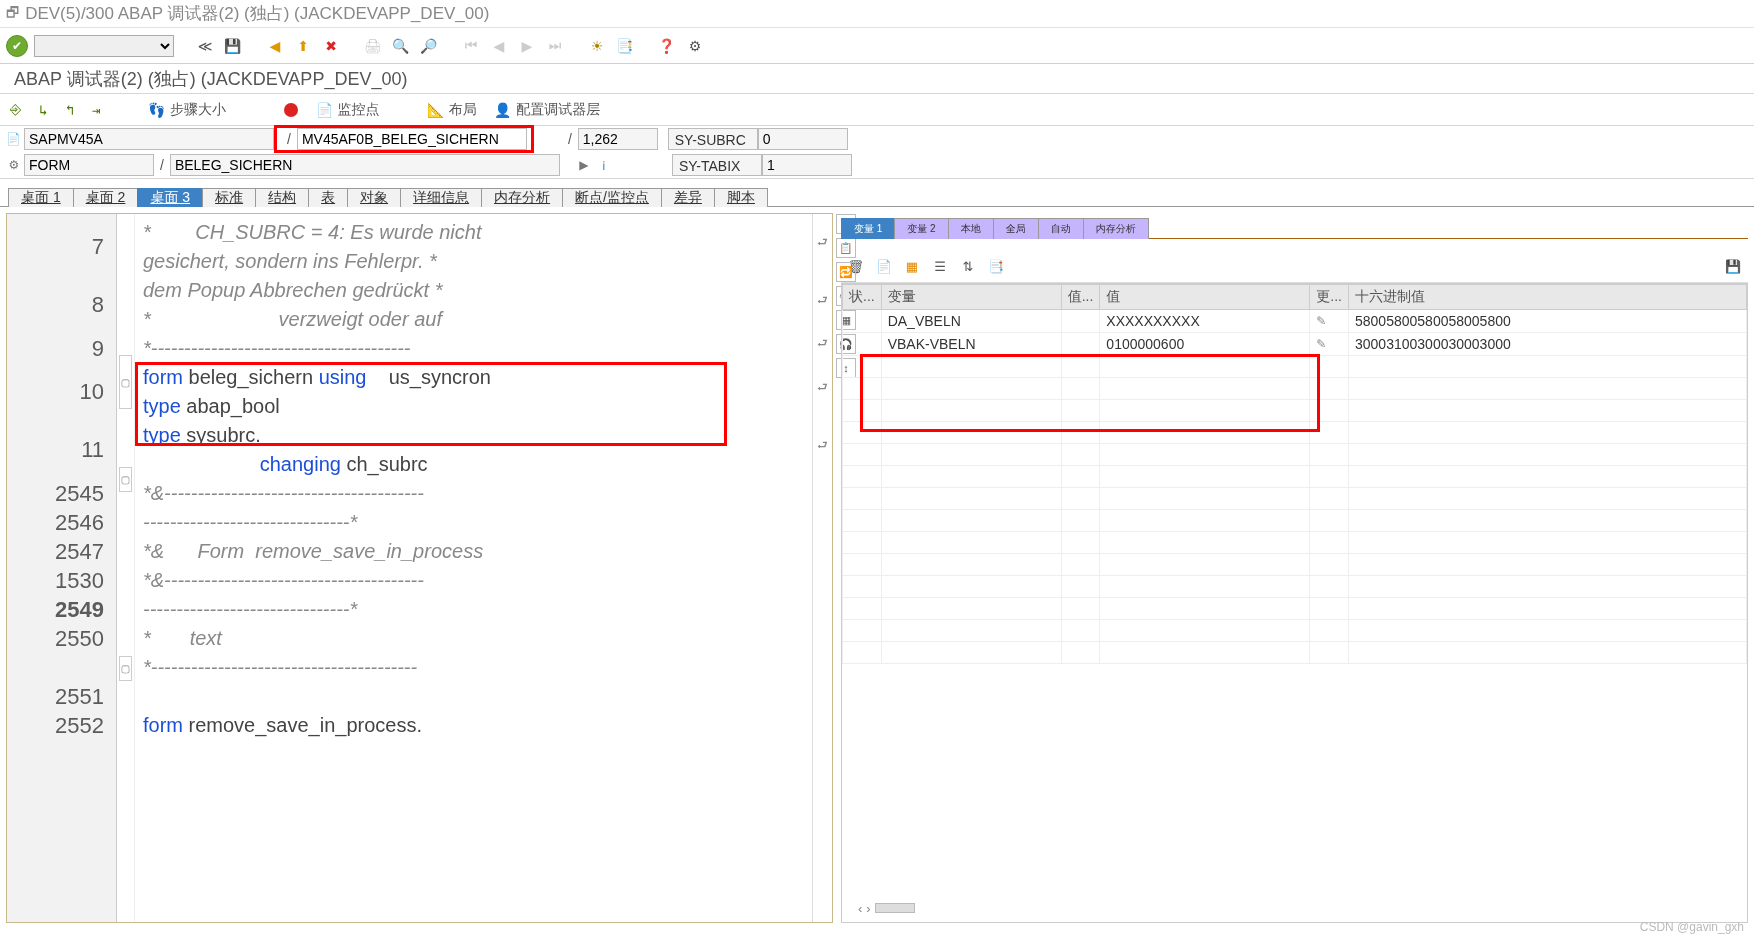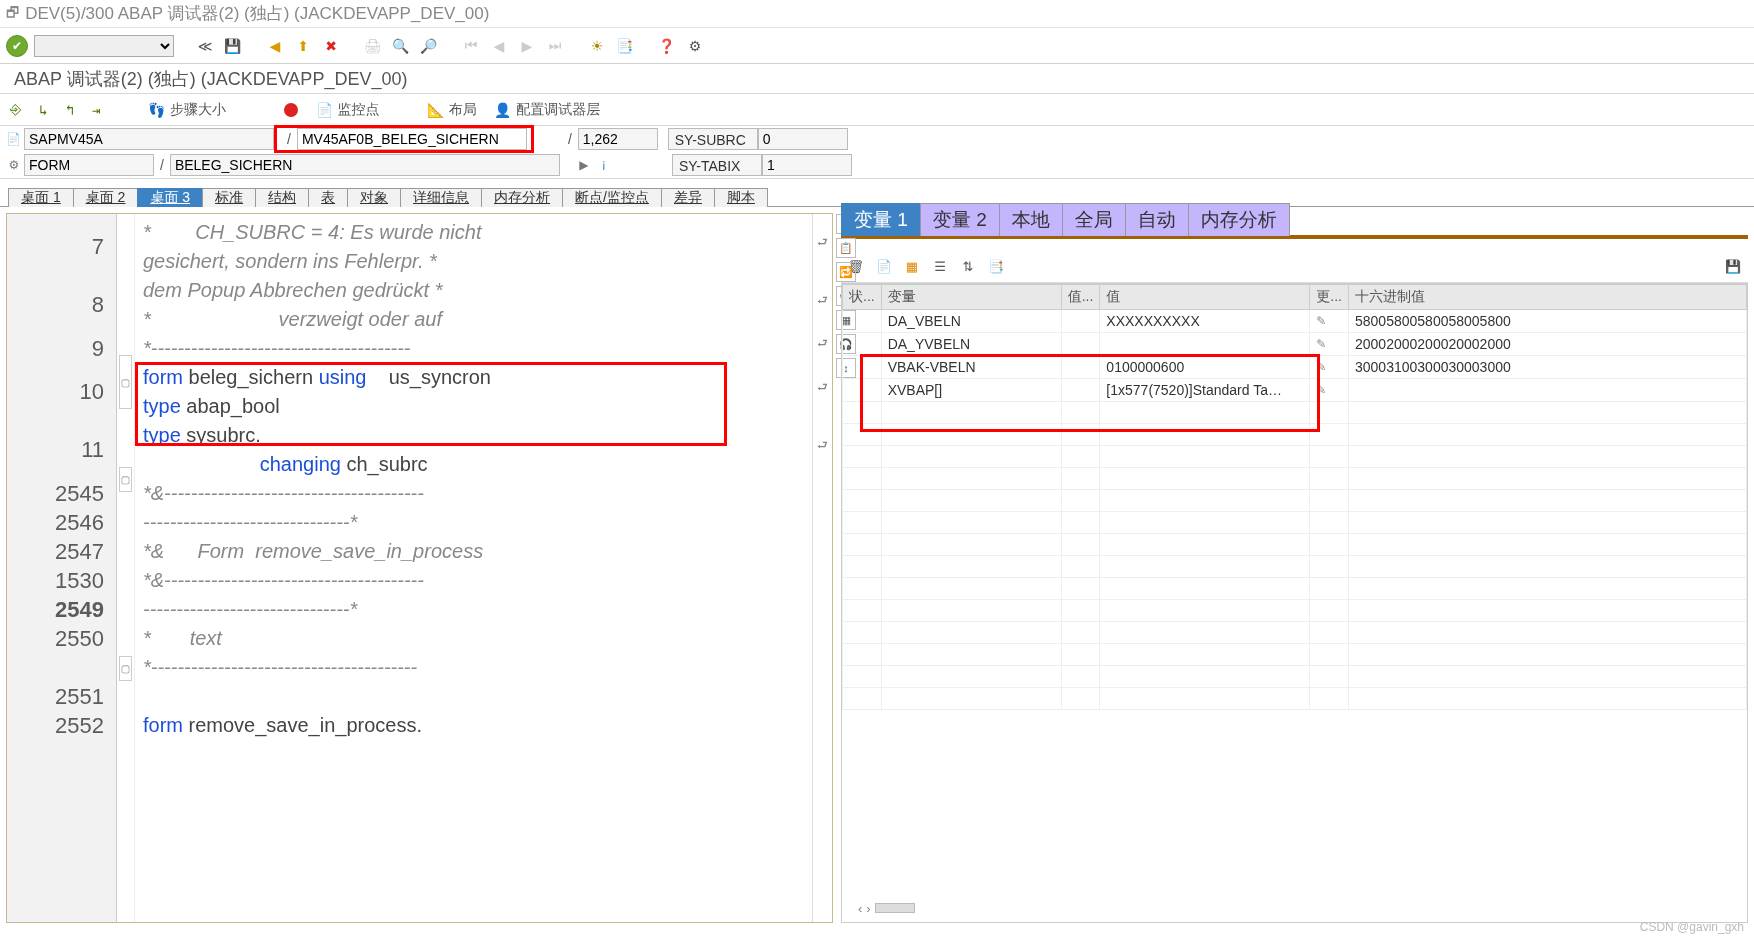--- a/index.html
+++ b/index.html
@@ -34,21 +34,21 @@
   .code .line { white-space: pre; height:29px; padding-left:8px; }
   .code .cmt { color:#888; font-style:italic; }
   .code .kw { color:#1a4fd6; }
   .red-outline { position:absolute; border:3px solid #f00; pointer-events:none; }
   .foldcol { width:18px; border-right:1px solid #eee; }
   .foldcol div { height:29px; display:flex; align-items:center; justify-content:center; font-size:10px; color:#888; border:1px solid #ccc; margin:2px 2px; visibility:hidden; }
   .foldcol div.show { visibility:visible; background:#fff; }
   .side-icons { width:22px; position:absolute; right:-26px; top:0; display:flex; flex-direction:column; gap:4px; }
   .side-icons div { width:20px; height:20px; border:1px solid #bbb; display:flex; align-items:center; justify-content:center; font-size:11px; color:#555; }
   .right-pane { flex:1; margin:6px 6px 6px 2px; display:flex; flex-direction:column; }
-  .rtabs { height:26px; display:flex; align-items:flex-end; border-bottom:4px solid #a16207; font-size:19px; }
+  .rtabs { height:26px; display:flex; align-items:flex-end; border-bottom:1px solid #a16207; font-size:10px; }
   .rtabs .rtab { padding:3px 12px; border:1px solid #999; border-bottom:none; background:#c4b5fd; margin-right:-1px; cursor:pointer; position:relative; bottom:-1px; }
   .rtabs .rtab.active { background:#3d82c4; color:#fff; border-color:#3d82c4; }
   .var-toolbar { height:32px; display:flex; align-items:center; gap:10px; padding:0 6px; border-bottom:1px solid #ddd; }
   .var-toolbar .vbtn { width:18px; height:18px; display:flex; align-items:center; justify-content:center; font-size:13px; color:#555; }
   .var-table { flex:1; overflow:hidden; border:1px solid #ccc; position:relative; }
   .var-table table { width:100%; border-collapse:collapse; font-size:14px; }
   .var-table th { background:#e8e8e8; border:1px solid #ccc; padding:3px 6px; text-align:left; font-weight:normal; color:#555; }
   .var-table td { border:1px solid #eee; padding:3px 6px; height:22px; }
   .var-table .pencil { color:#888; font-size:12px; }
   .var-red-box { position:absolute; border:3px solid #f00; pointer-events:none; }
@@ -286,41 +286,25 @@
             <tr>
               <td></td>
               <td>DA_VBELN</td>
               <td></td>
               <td>XXXXXXXXXX</td>
               <td class="pencil">✎</td>
               <td>58005800580058005800</td>
             </tr>
             <tr>
               <td></td>
-              <td>DA_YVBELN</td>
-              <td></td>
-              <td></td>
-              <td class="pencil">✎</td>
-              <td>20002000200020002000</td>
-            </tr>
-            <tr>
-              <td></td>
               <td>VBAK-VBELN</td>
               <td></td>
               <td>0100000600</td>
               <td class="pencil">✎</td>
               <td>30003100300030003000</td>
-            </tr>
-            <tr>
-              <td></td>
-              <td>XVBAP[]</td>
-              <td></td>
-              <td>[1x577(7520)]Standard Ta…</td>
-              <td class="pencil">✎</td>
-              <td></td>
             </tr>
             <tr>
               <td></td>
               <td></td>
               <td></td>
               <td></td>
               <td></td>
               <td></td>
             </tr>
             <tr>

